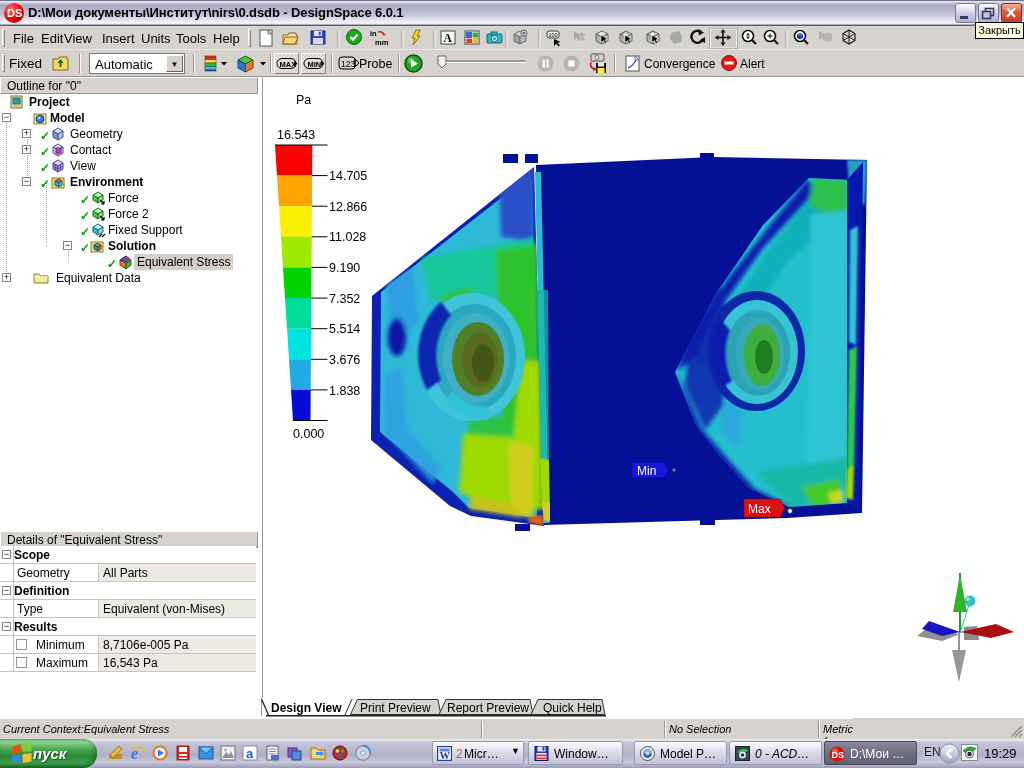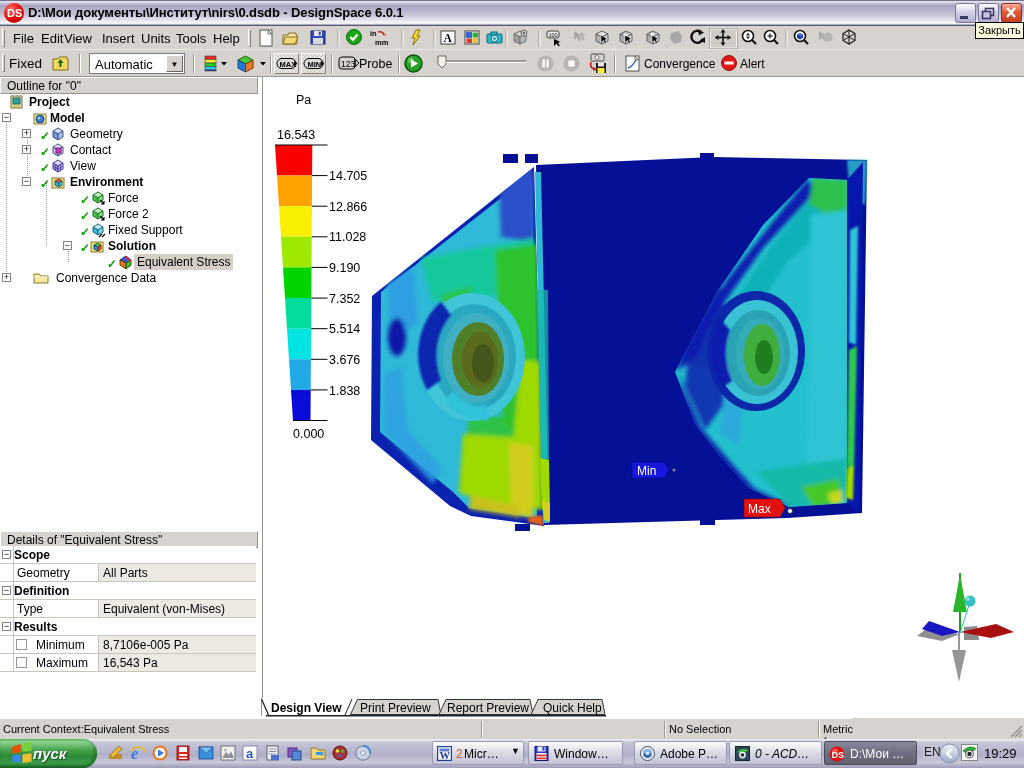--- a/index.html
+++ b/index.html
@@ -49,21 +49,21 @@
 .dminus { position:absolute; left:2px; top:4px; width:9px; height:9px; background:#fff; border:1px solid #848484; font-size:9px; line-height:7px; text-align:center; font-weight:normal;}
 .cbx { position:absolute; left:16px; top:3px; width:11px; height:11px; background:#fff; border:1px solid #9a968f; }
 
 
 #viewport { position:absolute; left:262px; top:77px; width:762px; height:621px; background:#ffffff; border-left:1px solid #9a968f; }
 
 
 #tabbar { position:absolute; left:0; top:698px; width:1024px; height:20px; background:#fff; }
 
 
-#statusbar { position:absolute; left:0; top:718px; width:852px; height:21px; background:#d6d3ce; border-top:1px solid #fff; font-size:11px; color:#000; }
+#statusbar { position:absolute; left:0; top:718px; width:852px; height:21px; background:#d6d3ce; border-top:1px solid #fff; font-size:11px; color:#000;font-style:italic; }
 .ssep { position:absolute; top:2px; width:2px; height:17px; border-left:1px solid #9a968f; border-right:1px solid #fff; }
 
 
 #taskbar { position:absolute; left:0; top:739px; width:1024px; height:29px;
   background:linear-gradient(to bottom,#eff0f8 0%,#c6c6d8 12%,#b0afc8 55%,#c9c9da 80%,#9d9cb8 100%); }
 #startbtn { position:absolute; left:0; top:0px; width:97px; height:29px; border-radius:0 14px 14px 0;
   background:linear-gradient(to bottom,#5bb860 0%,#8fd292 10%,#41a047 40%,#2c8b38 60%,#3da04a 85%,#1c702c 100%);
   box-shadow:inset -2px -2px 4px rgba(0,60,0,.4); }
 #starttext { position:absolute; left:33px; top:6px; color:#fff; font-weight:bold; font-style:italic; font-size:15px; text-shadow:1px 1px 1px rgba(0,0,0,.5); }
 .taskbtn { position:absolute; top:2px; height:24px; border-radius:2px;
@@ -458,21 +458,21 @@
             <polygon points="8,1 13,5 13,7 8,3.5" fill="#e03030"></polygon>
           </svg>
         <span class="tlabel sel" style="left:134px; padding:0 3px;">Equivalent Stress</span>
       </div>
       <div class="treerow" style="left:0; top:193px; width:258px;">
         <div class="expander" style="left:2px;">+</div>
         <svg class="abs" style="left:33px;top:1px" width="16" height="14">
             <polygon points="1,3 6,3 8,5 15,5 15,12 1,12" fill="#f6e8a0" stroke="#8a7a30"></polygon>
             <path d="M1,6 L15,6" stroke="#fdf6cf" stroke-width="1"></path>
           </svg>
-        <span class="tlabel" style="left:56px;">Convergence Data</span>
+        <span class="tlabel" style="left:56px;">Equivalent Data</span>
       </div>
     </div>
     <div class="panelhdr" style="top:454px;">Details of "Equivalent Stress"</div>
     <div id="details">
       <div class="abs" style="left:13px; top:469px; width:1px; height:126px; background:#c8c5bf; z-index:5;"></div>
       <div class="drow" style="top:469px;">
           <div class="dminus">−</div>
           <div class="dsec">Scope</div>
         </div>
       <div class="drow" style="top:487px;">
@@ -785,21 +785,21 @@
         </svg>
       <span class="abs" style="left:25px;top:5px;">Window…</span>
     </div>
     <div class="taskbtn" style="left:634px; width:93px;">
       <svg class="abs" style="left:5px;top:4px;" width="15" height="15">
           <circle cx="7.5" cy="7.5" r="7" fill="#f0f0f8" stroke="#405060"></circle>
           <circle cx="7.5" cy="7.5" r="4.5" fill="#3868b0"></circle>
           <path d="M3,7.5 a4.5,4.5 0 0 1 9,0" fill="#88b8e8"></path>
           <circle cx="7.5" cy="7.5" r="1.6" fill="#e8e8f0"></circle>
         </svg>
-      <span class="abs" style="left:25px;top:5px;">Adobe P…</span>
+      <span class="abs" style="left:25px;top:5px;">Model P…</span>
     </div>
     <div class="taskbtn" style="left:729px; width:93px;">
       <svg class="abs" style="left:5px;top:4px;" width="15" height="15">
           <rect x="0.5" y="0.5" width="14" height="14" fill="#304858" stroke="#182830"></rect>
           <path d="M2,6 Q7,1 13,4 L11,6 Q7,4 4,7 Z" fill="#38c838"></path>
           <circle cx="7.5" cy="9" r="3.4" fill="#f0f0f0"></circle>
           <circle cx="7.5" cy="9" r="1.8" fill="#203040"></circle>
         </svg>
       <span class="abs" style="left:25px;top:5px;font-style:italic;">0 - ACD…</span>
     </div>

